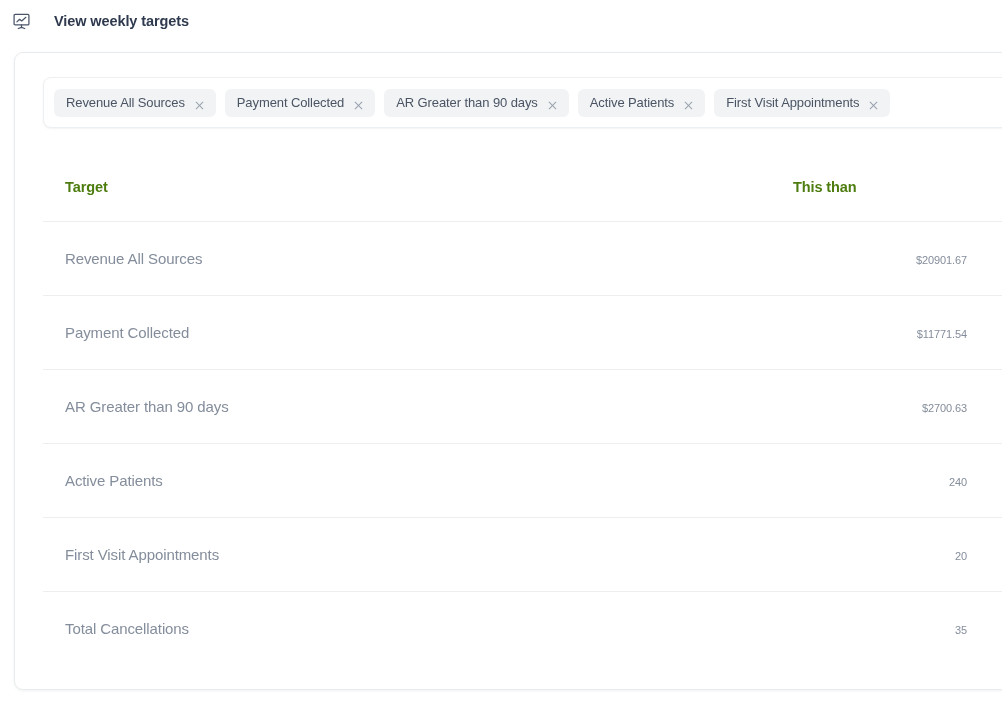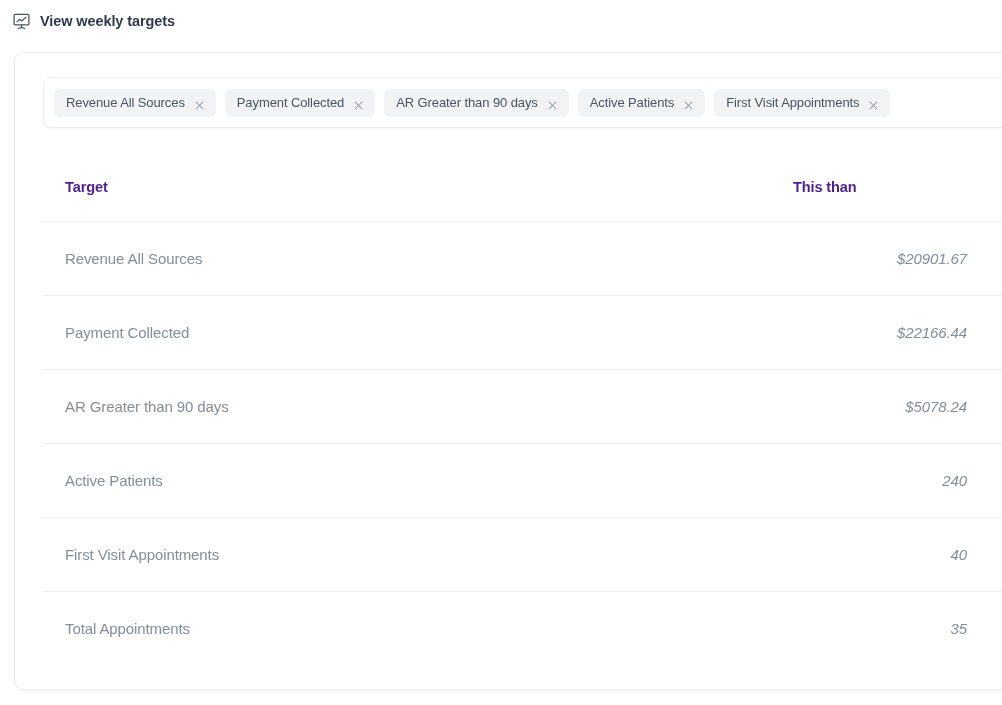--- a/index.html
+++ b/index.html
@@ -21,21 +21,21 @@
     overflow: hidden;
   }
 
   
   .page-header {
     position: absolute;
     left: 12px;
     top: 9px;
     display: flex;
     align-items: center;
-    gap: 9px;
+    gap: 23px;
     height: 24px;
   }
   .header-icon {
     width: 19px;
     height: 19px;
     display: block;
     flex: 0 0 auto;
   }
   .header-title {
     font-size: 14.5px;
@@ -139,35 +139,34 @@
     box-sizing: border-box;
   }
   .col-value.head {
     text-align: left;
     padding-right: 0;
     padding-left: 38px;
   }
   .th-text {
     font-size: 14.5px;
     font-weight: bold;
-    color: #4c1d95;
+    color: #4d7c0f;
     letter-spacing: -0.1px;
   }
   .td-label {
     font-size: 15px;
     color: #848d9b;
     letter-spacing: -0.1px;
     white-space: nowrap;
   }
   .td-value {
-    font-size: 15px;
+    font-size: 11px;
     color: #848d9b;
     letter-spacing: -0.1px;
     white-space: nowrap;
-    font-style: italic;
   }
 </style>
 </head>
 <body>
 
 <div id="root">
 
   <div class="page-header">
     <span class="header-icon">
       <svg viewBox="0 0 20 20" width="19" height="19" fill="none" stroke="#4a5568" stroke-width="1.3" stroke-linecap="round" stroke-linejoin="round">
@@ -256,54 +255,54 @@
         <div class="col-value">
           <span class="td-value">$20901.67</span>
         </div>
       </div>
 
       <div class="t-row divided">
         <div class="col-target">
           <span class="td-label">Payment Collected</span>
         </div>
         <div class="col-value">
-          <span class="td-value">$22166.44</span>
+          <span class="td-value">$11771.54</span>
         </div>
       </div>
 
       <div class="t-row divided">
         <div class="col-target">
           <span class="td-label">AR Greater than 90 days</span>
         </div>
         <div class="col-value">
-          <span class="td-value">$5078.24</span>
+          <span class="td-value">$2700.63</span>
         </div>
       </div>
 
       <div class="t-row divided">
         <div class="col-target">
           <span class="td-label">Active Patients</span>
         </div>
         <div class="col-value">
           <span class="td-value">240</span>
         </div>
       </div>
 
       <div class="t-row divided">
         <div class="col-target">
           <span class="td-label">First Visit Appointments</span>
         </div>
         <div class="col-value">
-          <span class="td-value">40</span>
-        </div>
-      </div>
-
-      <div class="t-row divided">
-        <div class="col-target">
-          <span class="td-label">Total Appointments</span>
+          <span class="td-value">20</span>
+        </div>
+      </div>
+
+      <div class="t-row divided">
+        <div class="col-target">
+          <span class="td-label">Total Cancellations</span>
         </div>
         <div class="col-value">
           <span class="td-value">35</span>
         </div>
       </div>
 
     </div>
   </div>
 </div>
 

